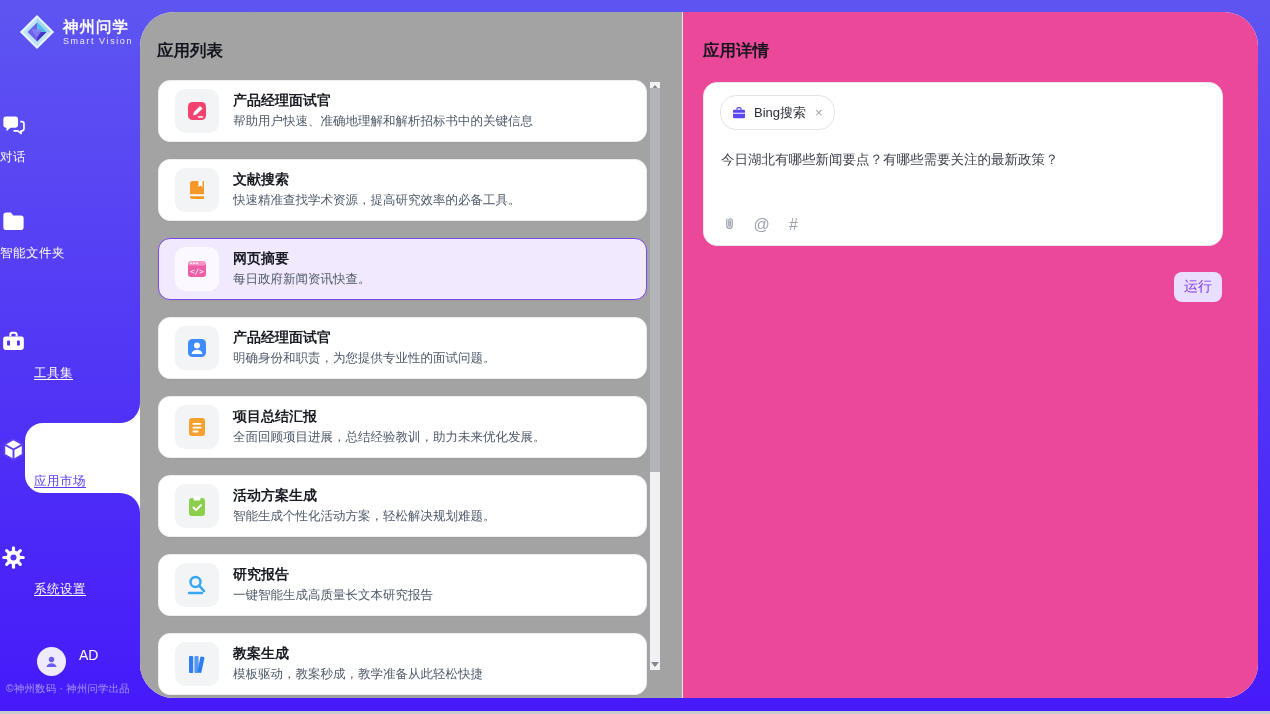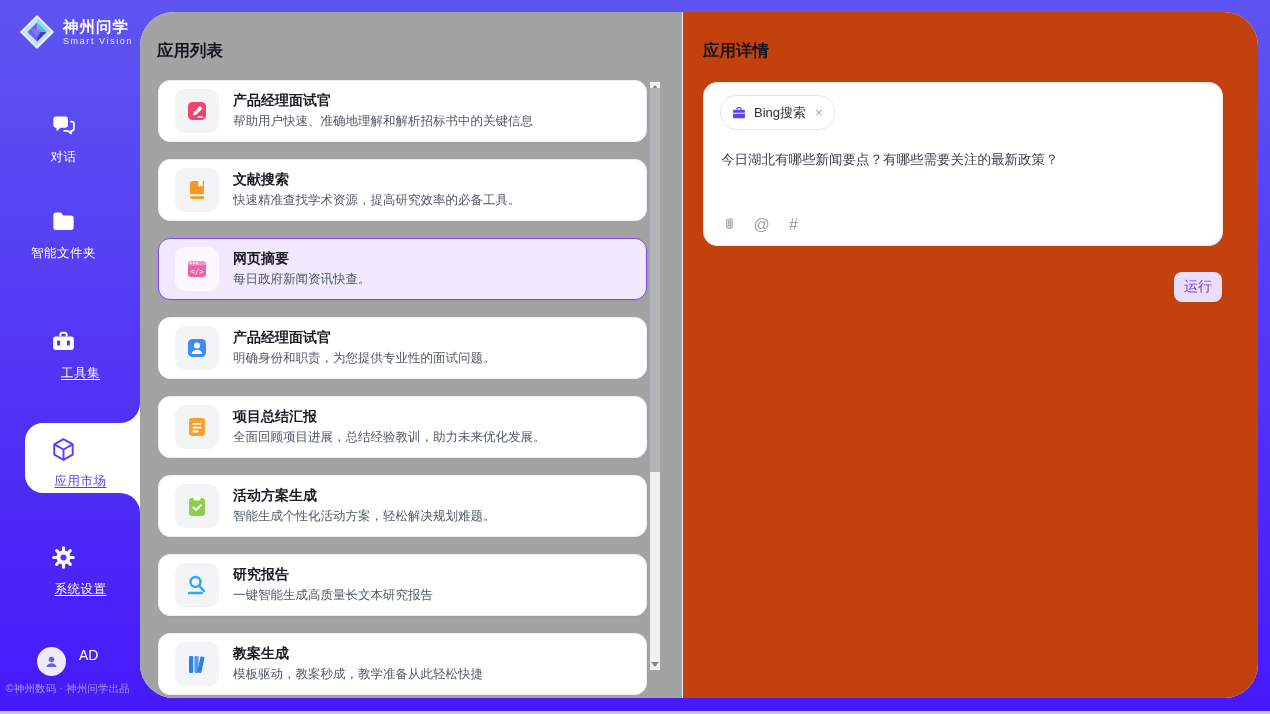--- a/index.html
+++ b/index.html
@@ -18,21 +18,21 @@
   .logo-text{display:flex;flex-direction:column;color:#fff;line-height:1.1;}
   .logo-text b{font-size:15.5px;font-weight:700;letter-spacing:1px;}
   .logo-text i{font-style:normal;font-size:9px;letter-spacing:1.6px;opacity:.88;margin-top:2px;}
 
   .nav-bubble{position:absolute;left:25px;top:423px;width:115px;height:70px;background:#fff;border-radius:18px 0 0 18px;}
   .fillet{position:absolute;left:120px;width:20px;height:20px;background:#fff;}
   .fillet::after{content:'';position:absolute;inset:0;background:linear-gradient(180deg,#5e55f1 0%,#4619fa 100%);background-attachment:fixed;}
   .f-top{top:403px;}  .f-top::after{border-bottom-right-radius:20px;}
   .f-bot{top:493px;}  .f-bot::after{border-top-right-radius:20px;}
 
-  .nav-item{position:absolute;left:0;width:127px;text-align:center;cursor:pointer;}
+  .nav-item{position:absolute;left:0;width:127px;text-align:left;cursor:pointer;}
   .nav-icon{display:inline-block;width:27px;height:27px;}
   .nav-icon svg{width:27px;height:27px;display:block;margin:0 auto;}
   .nav-label{display:block;margin-top:6px;font-size:12.5px;color:#fff;letter-spacing:.5px;}
   .nav-label.u{text-decoration:underline;text-underline-offset:2px;padding-left:34px;}
   .nav-item.active .nav-label{color:#5b3df5;}
 
   .user-row{position:absolute;left:37px;top:647px;display:flex;align-items:flex-start;gap:13px;cursor:pointer;}
   .avatar{width:29px;height:29px;border-radius:50%;background:#efeafd;display:flex;align-items:center;justify-content:center;}
   .avatar svg{width:19px;height:19px;}
   .user-initials{color:#fff;font-size:14px;}
@@ -55,21 +55,21 @@
   .card-text{margin-left:14px;min-width:0;}
   .card-title{font-size:14px;font-weight:700;color:#181b22;line-height:1.2;}
   .card-desc{font-size:12.5px;color:#4e5969;margin-top:5px;white-space:nowrap;overflow:hidden;}
 
   .scrollbar{position:absolute;left:510px;top:70px;width:10px;height:588px;background:#f1f1f3;}
   .sb-thumb{position:absolute;left:0;top:6px;width:10px;height:384px;background:#b3b4b8;}
   .sb-up,.sb-down{position:absolute;left:1px;width:0;height:0;border-left:4px solid transparent;border-right:4px solid transparent;}
   .sb-up{top:3px;border-bottom:5px solid #83868c;}
   .sb-down{bottom:3px;border-top:5px solid #83868c;}
 
-  .detail-pane{position:relative;flex:1;height:100%;background:#c2410c;border-left:1px solid #ececef;}
+  .detail-pane{position:relative;flex:1;height:100%;background:#ec4899;border-left:1px solid #ececef;}
   .detail-pane .pane-title{left:20px;}
   .detail-card{position:absolute;left:20px;top:70px;width:520px;height:164px;box-sizing:border-box;background:#fff;border:1px solid #e7e8ec;border-radius:14px;}
   .tag{position:absolute;left:16px;top:12px;height:33px;display:inline-flex;align-items:center;gap:7px;
     padding:0 11px 0 10px;border:1px solid #e2e4e9;border-radius:16px;background:#fff;font-size:13px;color:#2b2f38;cursor:pointer;}
   .tag-icon{display:flex;color:#5b48f3;}
   .tag-icon svg{width:16px;height:16px;}
   .tag-close{color:#9aa1ad;font-size:13px;margin-left:2px;cursor:pointer;}
   .query{position:absolute;left:17px;top:67px;width:480px;font-size:13.5px;color:#3d414d;line-height:1.5;cursor:text;}
   .tb{position:absolute;left:17px;top:133px;display:flex;align-items:center;gap:15px;color:#9aa1ad;}
   .tb .tbi{display:flex;align-items:center;justify-content:center;width:17px;height:17px;font-size:16px;cursor:pointer;}

